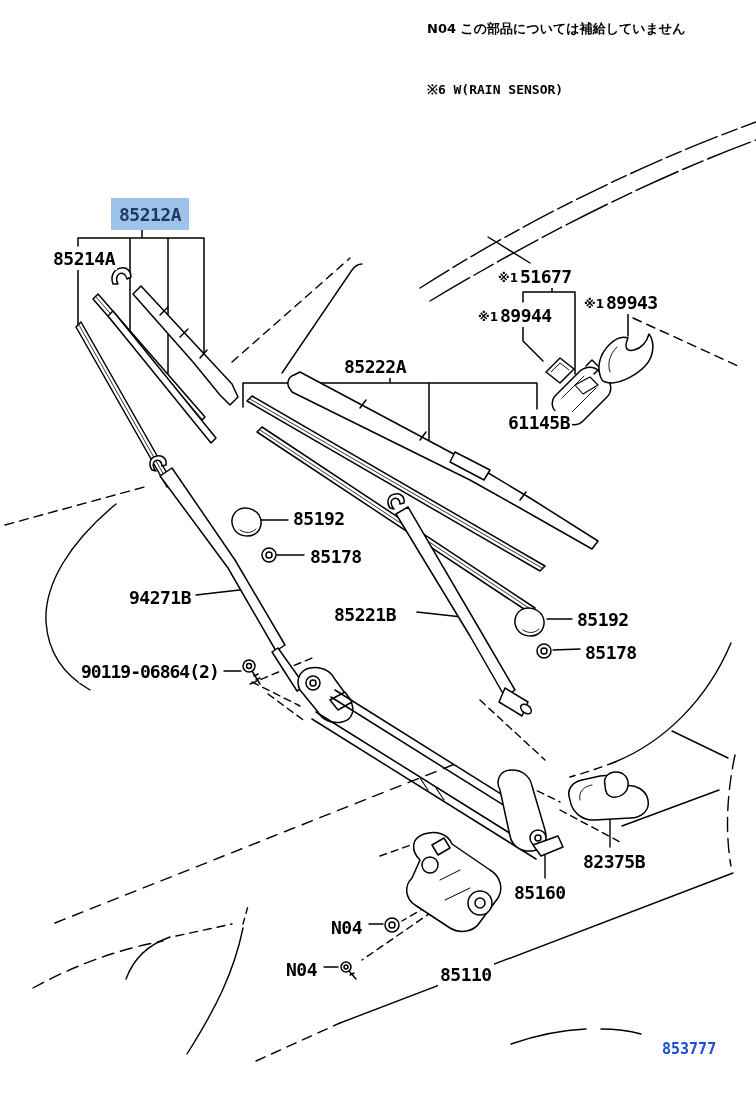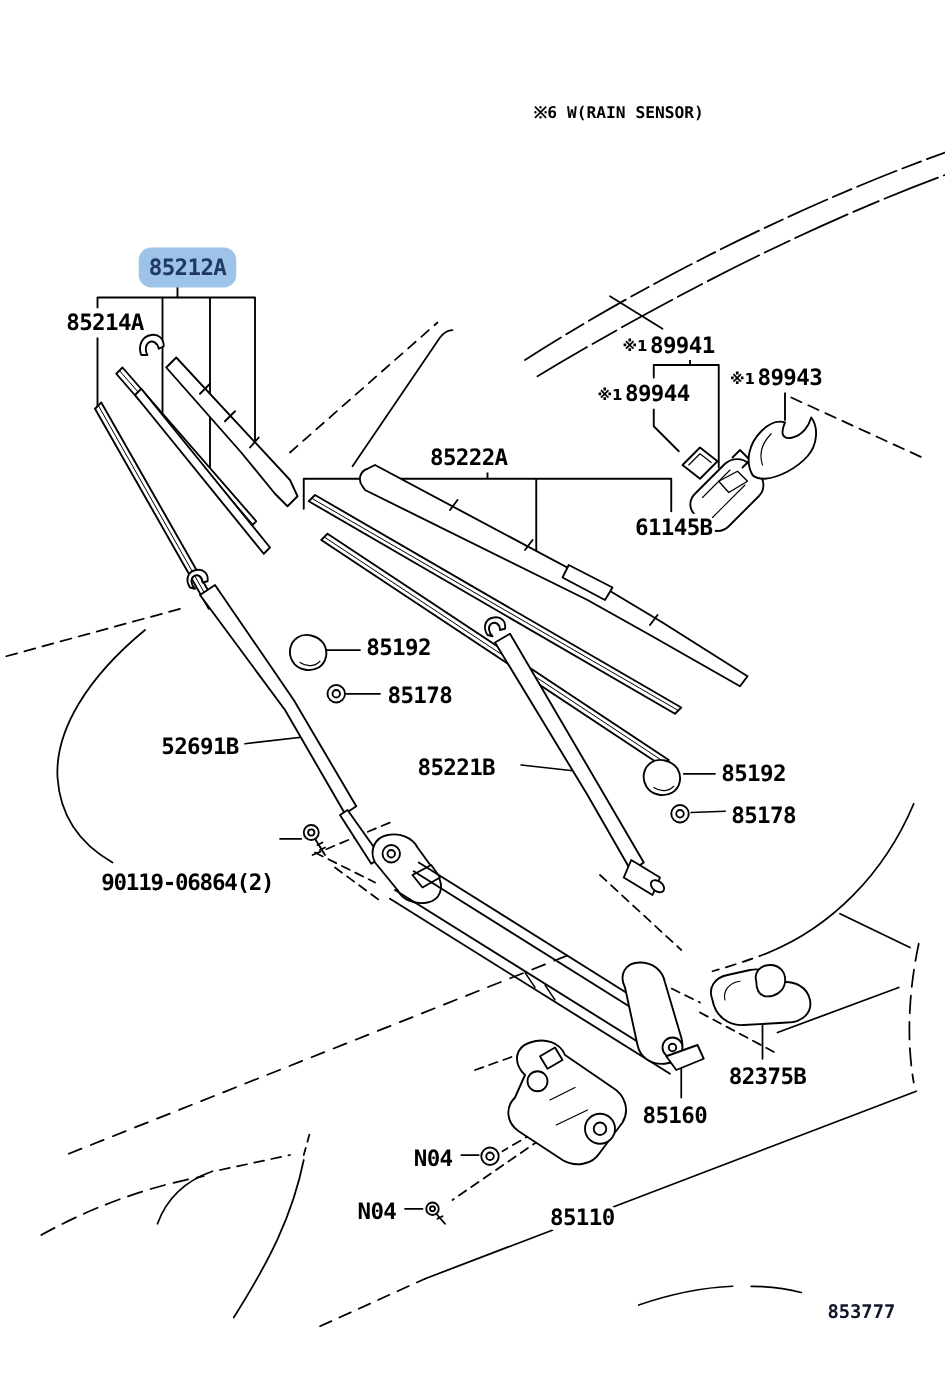--- a/index.html
+++ b/index.html
@@ -11,34 +11,34 @@
   html,body{margin:0;padding:0;background:#e8e8e8;}
   #stage{
     position:relative;width:756px;height:1108px;margin:0 auto;
     background:var(--bg);overflow:hidden;
     font-family:"DejaVu Sans Mono",monospace;
   }
   #art{position:absolute;left:0;top:0;}
   .label{
     position:absolute;line-height:1;white-space:nowrap;
     font:bold 18px "DejaVu Sans Mono",monospace;letter-spacing:-0.5px;
-    color:#000;background:var(--bg);padding:1px 2px;border-radius:10px;
+    color:#000;background:var(--bg);padding:1px 2px;
   }
   .label .pfx{font:bold 12px "DejaVu Sans",sans-serif;letter-spacing:0;margin-right:2px;vertical-align:1px;}
   .highlight{
     background:var(--highlight-bg);color:var(--highlight-text);
     text-align:center;padding:6px 0 5px 0;
   }
   .note{
     position:absolute;line-height:1.15;white-space:nowrap;
     font:bold 13px "DejaVu Sans Mono",monospace;color:#000;
   }
   .note-jp{font:bold 13px "DejaVu Sans",sans-serif;}
   .footer-code{
-    position:absolute;font:bold 15px "DejaVu Sans Mono",monospace;color:#0f172a;text-align:right;
+    position:absolute;font:bold 15px "DejaVu Sans Mono",monospace;color:#1d4ed8;text-align:right;
   }
 </style>
 </head>
 <body>
 
 <div id="stage">
 
   <svg id="art" width="756" height="1108" viewBox="0 0 756 1108" stroke-linecap="round" stroke-linejoin="round">
 
     <g fill="none" stroke="#000" stroke-width="1.4">
@@ -201,32 +201,33 @@
 
       <circle cx="392" cy="925" r="7"></circle>
       <circle cx="392" cy="925" r="3"></circle>
 
       <circle cx="346" cy="967" r="5"></circle>
       <circle cx="346" cy="967" r="2"></circle>
       <path d="M349,971 L356,979 M350,975 L354,973" fill="none"></path>
     </g>
   </svg>
 
+  <div class="note note-jp" style="left:427px;top:20px">N04 この部品については補給していません</div>
   <div class="note" style="left:427px;top:80px">※6 W(RAIN SENSOR)</div>
 
   <div class="label highlight" style="left:111px;top:198px;width:78px">
     <span>85212A</span>
   </div>
 
   <div class="label" style="left:51px;top:247px">
     <span>85214A</span>
   </div>
 
   <div class="label" style="left:496px;top:265px">
-    <span class="pfx">※1</span><span>89941</span>
+    <span class="pfx">※1</span><span>51677</span>
   </div>
 
   <div class="label" style="left:476px;top:304px">
     <span class="pfx">※1</span><span>89944</span>
   </div>
 
   <div class="label" style="left:582px;top:291px">
     <span class="pfx">※1</span><span>89943</span>
   </div>
 
@@ -240,36 +241,36 @@
 
   <div class="label" style="left:291px;top:507px">
     <span>85192</span>
   </div>
 
   <div class="label" style="left:308px;top:545px">
     <span>85178</span>
   </div>
 
   <div class="label" style="left:127px;top:586px">
-    <span>52691B</span>
+    <span>94271B</span>
   </div>
 
   <div class="label" style="left:332px;top:603px">
     <span>85221B</span>
   </div>
 
   <div class="label" style="left:575px;top:608px">
     <span>85192</span>
   </div>
 
   <div class="label" style="left:583px;top:641px">
     <span>85178</span>
   </div>
 
-  <div class="label" style="left:79px;top:695px;letter-spacing:-1px">
+  <div class="label" style="left:79px;top:660px;letter-spacing:-1px">
     <span>90119-06864(2)</span>
   </div>
 
   <div class="label" style="left:581px;top:850px">
     <span>82375B</span>
   </div>
 
   <div class="label" style="left:512px;top:881px">
     <span>85160</span>
   </div>

